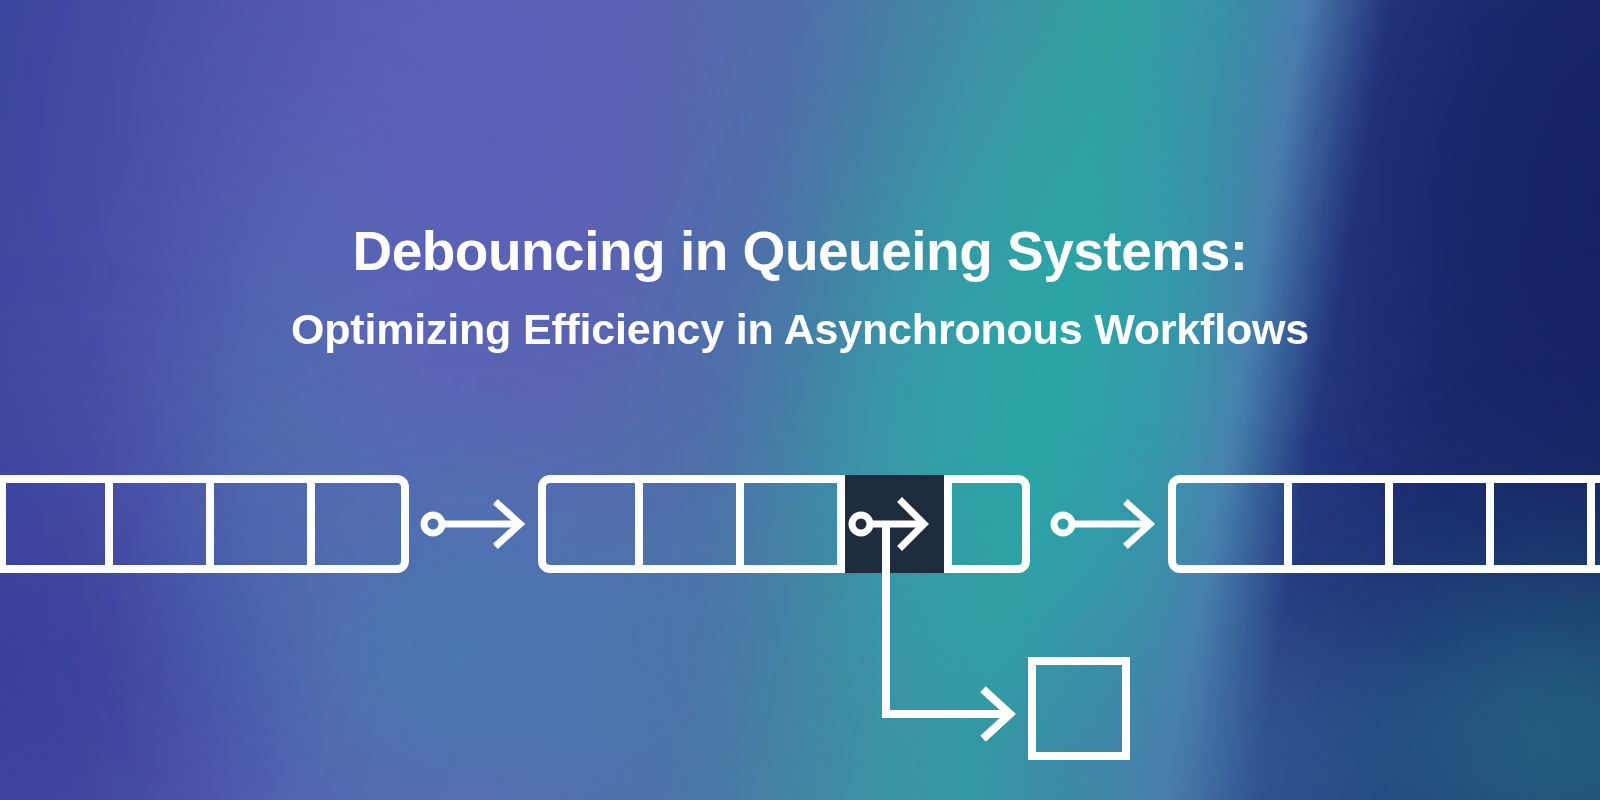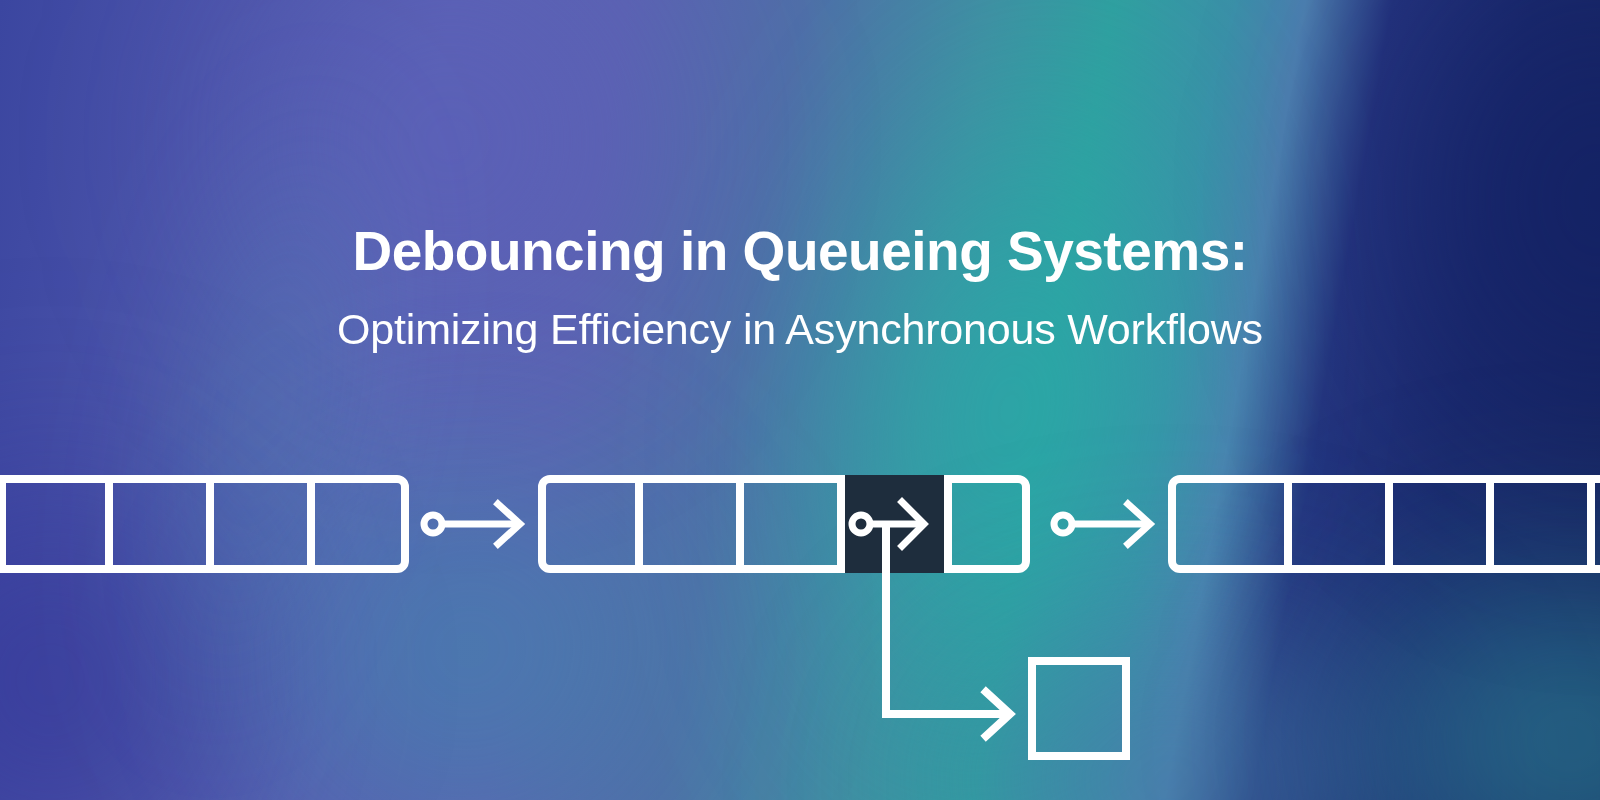--- a/index.html
+++ b/index.html
@@ -95,21 +95,21 @@
   }
   .title {
     font-size: 55px;
     font-weight: 700;
     letter-spacing: -0.5px;
     line-height: 1.08;
     margin: 0;
   }
   .subtitle {
     font-size: 43px;
-    font-weight: 400;
+    font-weight: 700;
     letter-spacing: -0.2px;
     line-height: 1.12;
     margin: 24px 0 4px 0;
   }
 
   
   .diagram { position: absolute; inset: 0; }
   .diagram svg { position: absolute; left: 0; top: 0; }
 </style>
 </head>

